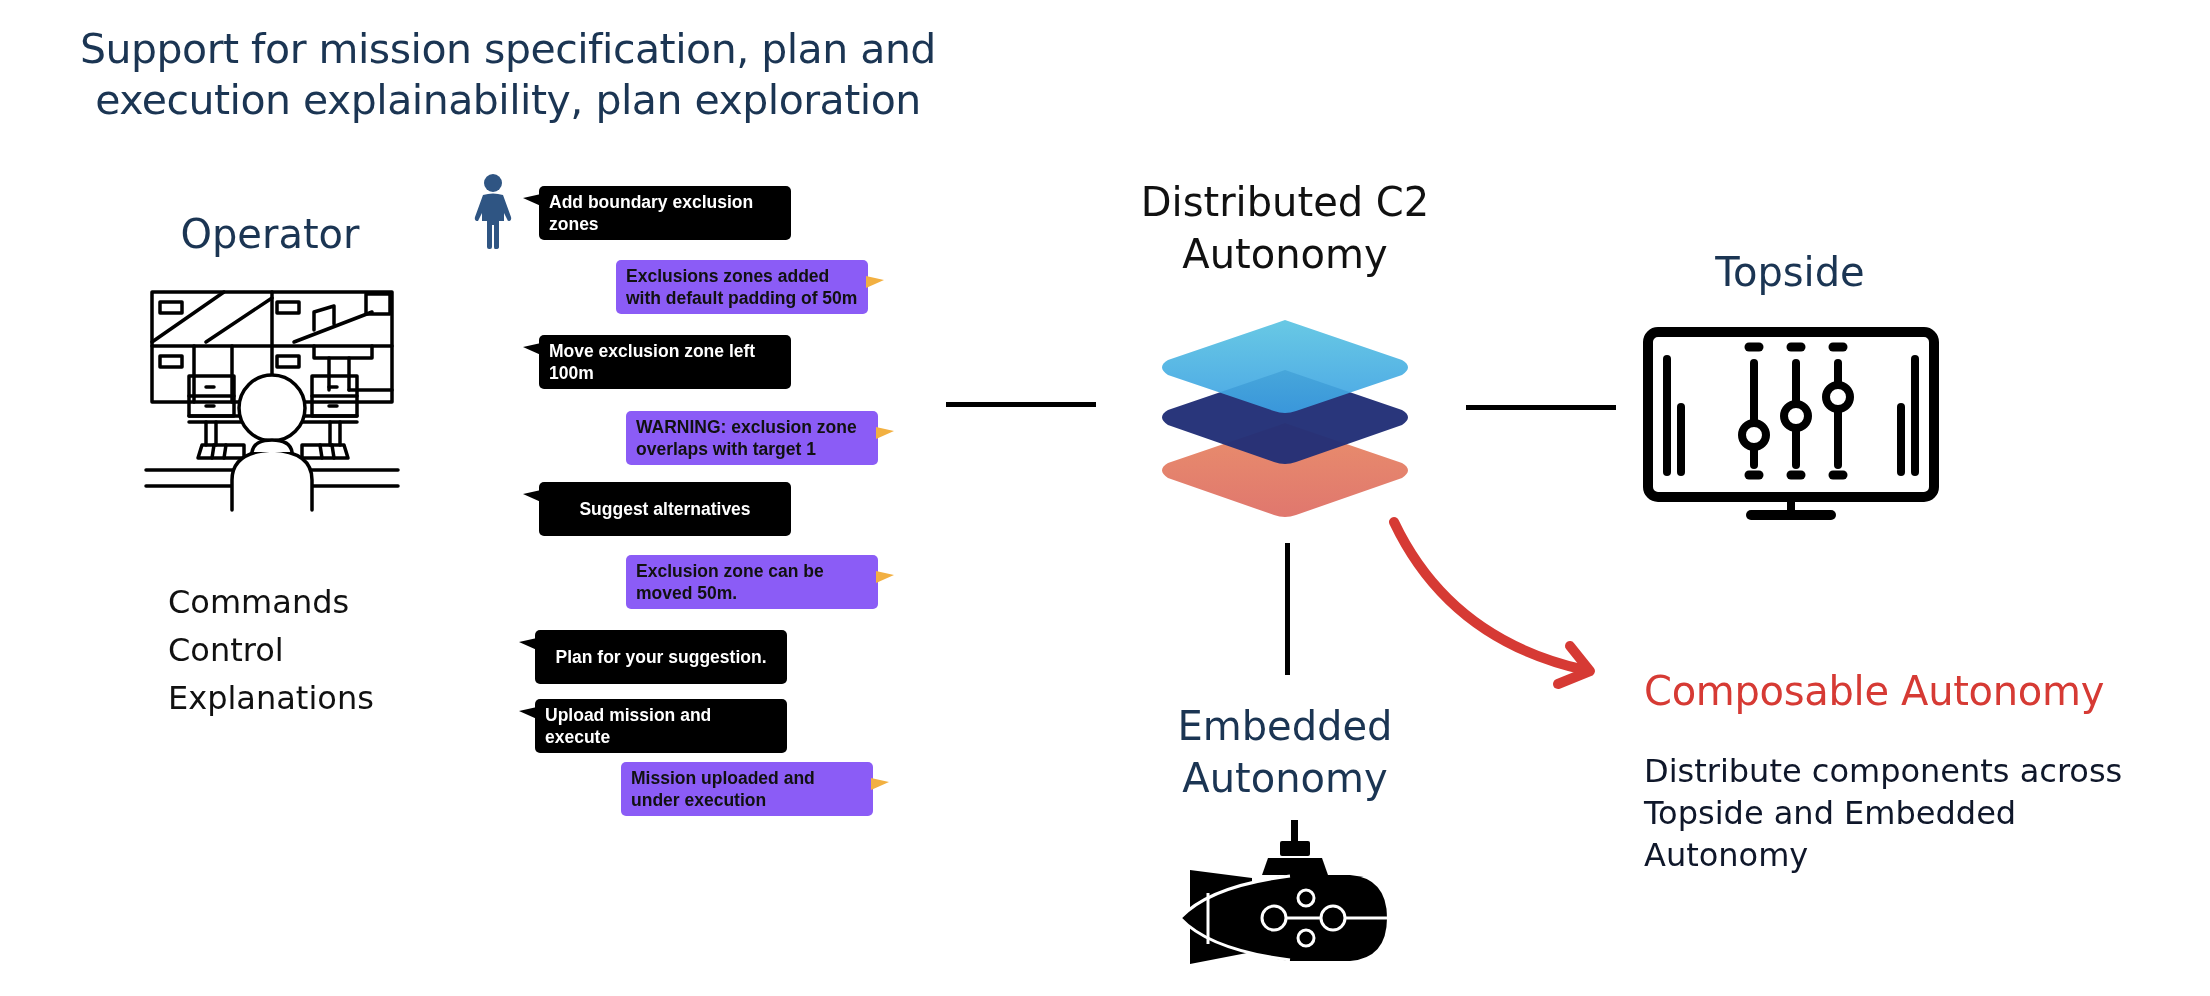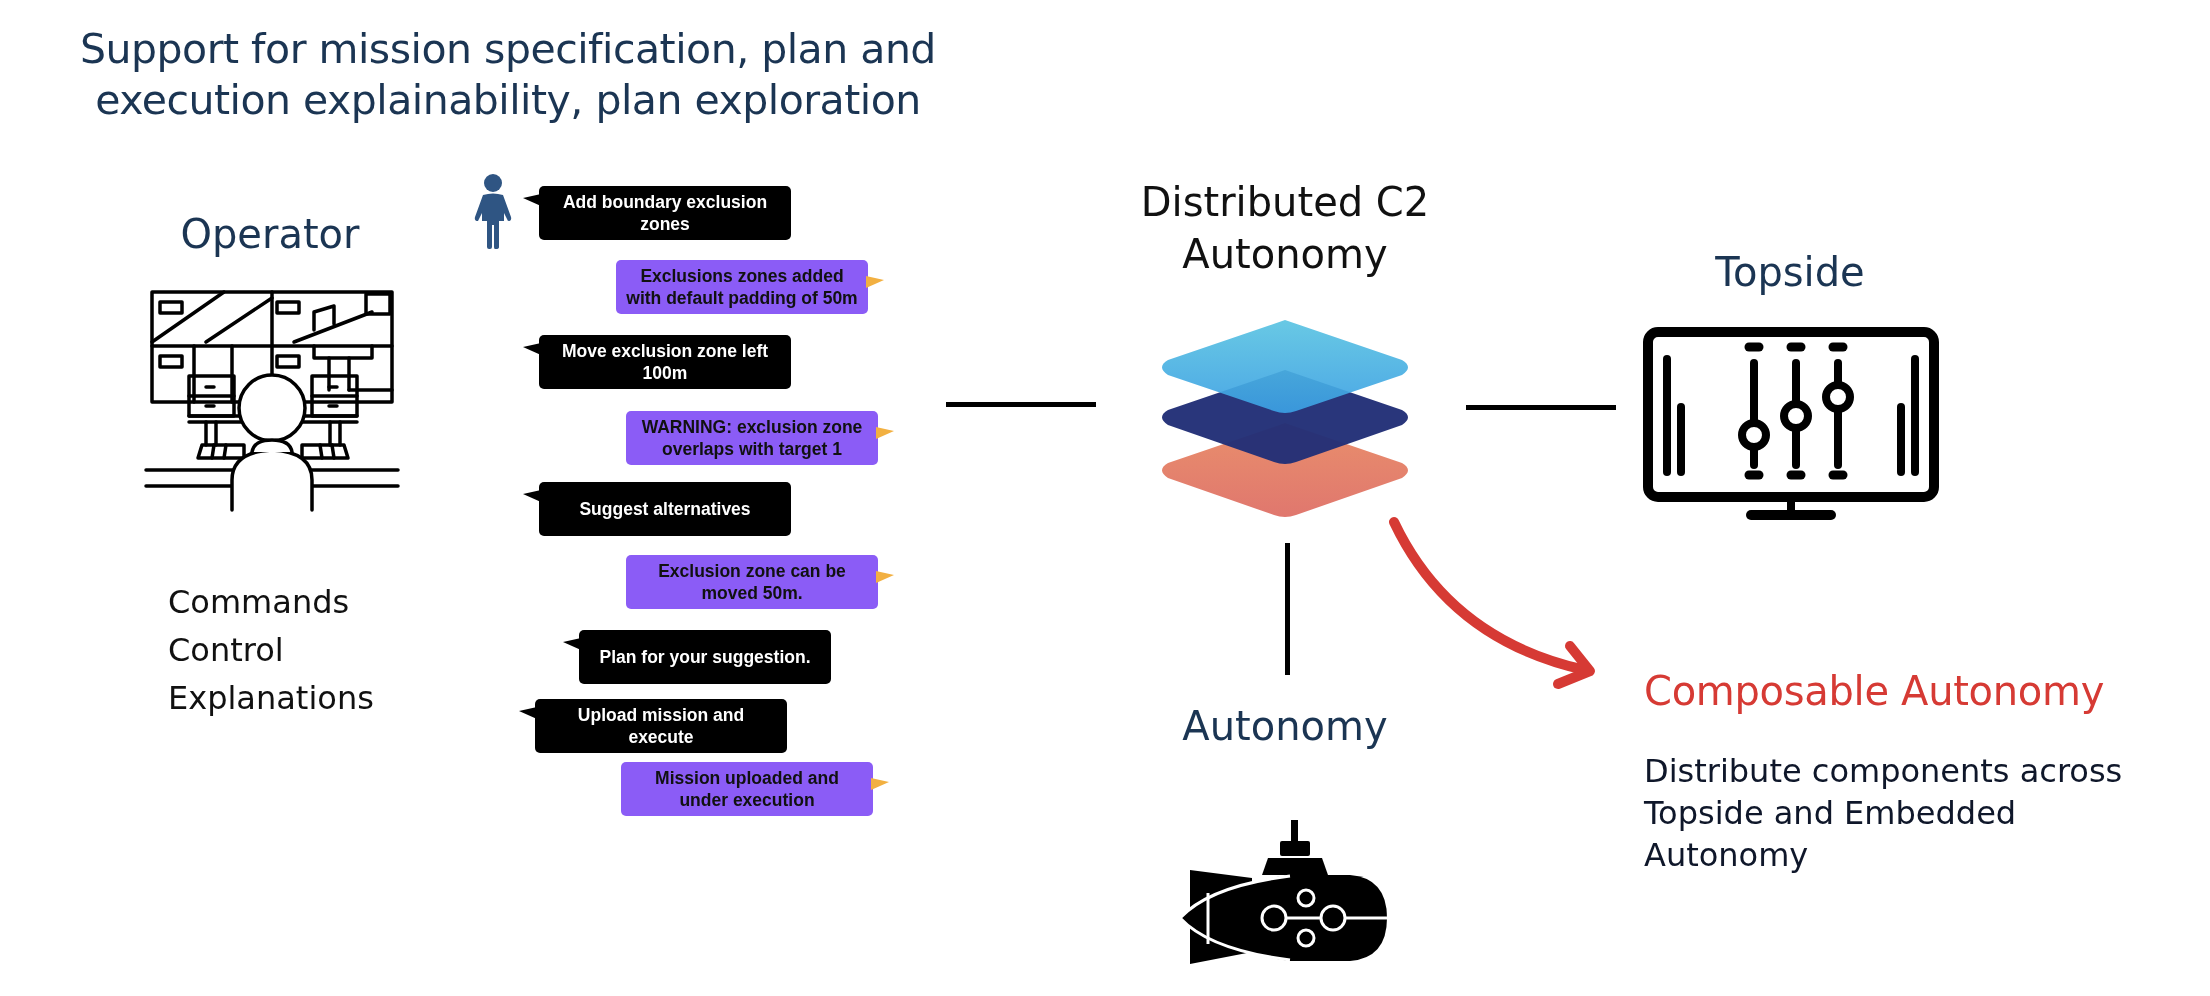--- a/index.html
+++ b/index.html
@@ -7,21 +7,21 @@
          font-family: "DejaVu Sans", sans-serif; }
   .abs { position: absolute; }
   .navy { color: #1b3553; }
   .heading { left: 80px; top: 24px; font-size: 41px; line-height: 51px; font-weight: 400;
              letter-spacing: -0.5px; white-space: nowrap; text-align: center; }
   .label { font-size: 40px; line-height: 52px; text-align: center; white-space: nowrap; }
   .black-label { color: #111111; }
   .bullets { left: 168px; top: 578px; font-size: 32px; line-height: 48px; color: #111; }
   .bullets div { white-space: nowrap; }
   .bubble { position: absolute; border-radius: 5px; font-family: "Liberation Sans", sans-serif;
-            font-weight: 700; font-size: 17.5px; line-height: 22px; text-align: center;
+            font-weight: 700; font-size: 17.5px; line-height: 22px; 
             display: flex; align-items: center; justify-content: center; padding: 12px 10px;
             box-sizing: border-box; }
   .bubble.user { background: #000; color: #fff; width: 252px; height: 54px; }
   .bubble.sys { background: #8b5cf6; color: #111; width: 252px; height: 54px; }
   .bubble.user::before { content: ""; position: absolute; left: -16px; top: 8px;
             border-right: 18px solid #000; border-top: 4px solid transparent; border-bottom: 8px solid transparent; }
   .bubble.sys::after { content: ""; position: absolute; right: -16px; top: 16px;
             border-left: 18px solid #f2b041; border-top: 4px solid transparent; border-bottom: 8px solid transparent; }
   .connector { position: absolute; background: #000; }
   .composable-title { left: 1644px; top: 668px; font-size: 40px; font-weight: 400; color: #d63a34;
@@ -104,21 +104,21 @@
     <path d="M10 22 Q20 19 30 22 L38 44 Q39 48 35 48 L31 40 L31 48 L26 48 L26 74 Q26 76 23 76 L22 76 Q21 76 21 74 L21 52 L19 52 L19 74 Q19 76 17 76 L16 76 Q14 76 14 74 L14 48 L9 48 L9 40 L5 48 Q1 48 2 44 Z"></path>
   </g>
 </svg>
 
 <div class="bubble user" style="left:539px; top:186px;">Add boundary exclusion zones</div>
 <div class="bubble sys" style="left:616px; top:260px;">Exclusions zones added with default padding of 50m</div>
 <div class="bubble user" style="left:539px; top:335px;">Move exclusion zone left 100m</div>
 <div class="bubble sys" style="left:626px; top:411px;">WARNING: exclusion zone overlaps with target 1</div>
 <div class="bubble user" style="left:539px; top:482px;">Suggest alternatives</div>
 <div class="bubble sys" style="left:626px; top:555px;">Exclusion zone can be moved 50m.</div>
-<div class="bubble user" style="left:535px; top:630px;margin-left:44px;">Plan for your suggestion.</div>
+<div class="bubble user" style="left:535px; top:630px;">Plan for your suggestion.</div>
 <div class="bubble user" style="left:535px; top:699px;">Upload mission and execute</div>
 <div class="bubble sys" style="left:621px; top:762px;">Mission uploaded and under execution</div>
 
 <div class="connector" style="left:946px; top:402px; width:150px; height:5px;"></div>
 <div class="connector" style="left:1466px; top:405px; width:150px; height:5px;"></div>
 <div class="connector" style="left:1285px; top:543px; width:5px; height:132px;"></div>
 
 <div class="abs label black-label" style="left:1130px; top:176px; width:310px;">
   <div>Distributed C2</div>
   <div>Autonomy</div>
@@ -160,20 +160,21 @@
     <line x1="111" y1="36" x2="111" y2="138" stroke-width="8"></line>
     <line x1="153" y1="36" x2="153" y2="138" stroke-width="8"></line>
     <line x1="195" y1="36" x2="195" y2="138" stroke-width="8"></line>
     <circle cx="111" cy="108" r="12" fill="#fff" stroke-width="8"></circle>
     <circle cx="153" cy="89" r="12" fill="#fff" stroke-width="8"></circle>
     <circle cx="195" cy="70" r="12" fill="#fff" stroke-width="8"></circle>
   </g>
 </svg>
 
 <div class="abs label navy" style="left:1130px; top:700px; width:310px;">
+  <div>Embedded</div>
   <div>Autonomy</div>
 </div>
 
 <svg style="left:1180px; top:820px;" width="210" height="148" viewBox="0 0 210 148">
   <g fill="#000">
     <rect x="111" y="0" width="7" height="25"></rect>
     <rect x="100" y="21" width="30" height="15" rx="2"></rect>
     <polygon points="88,38 142,38 148,55 82,55"></polygon>
     <polygon points="10,50 72,58 72,132 10,144"></polygon>
     <path d="M0 98 Q30 66 110 55 L170 55 Q207 58 207 98 Q207 138 170 141 L110 141 Q30 130 0 98 Z"></path>

